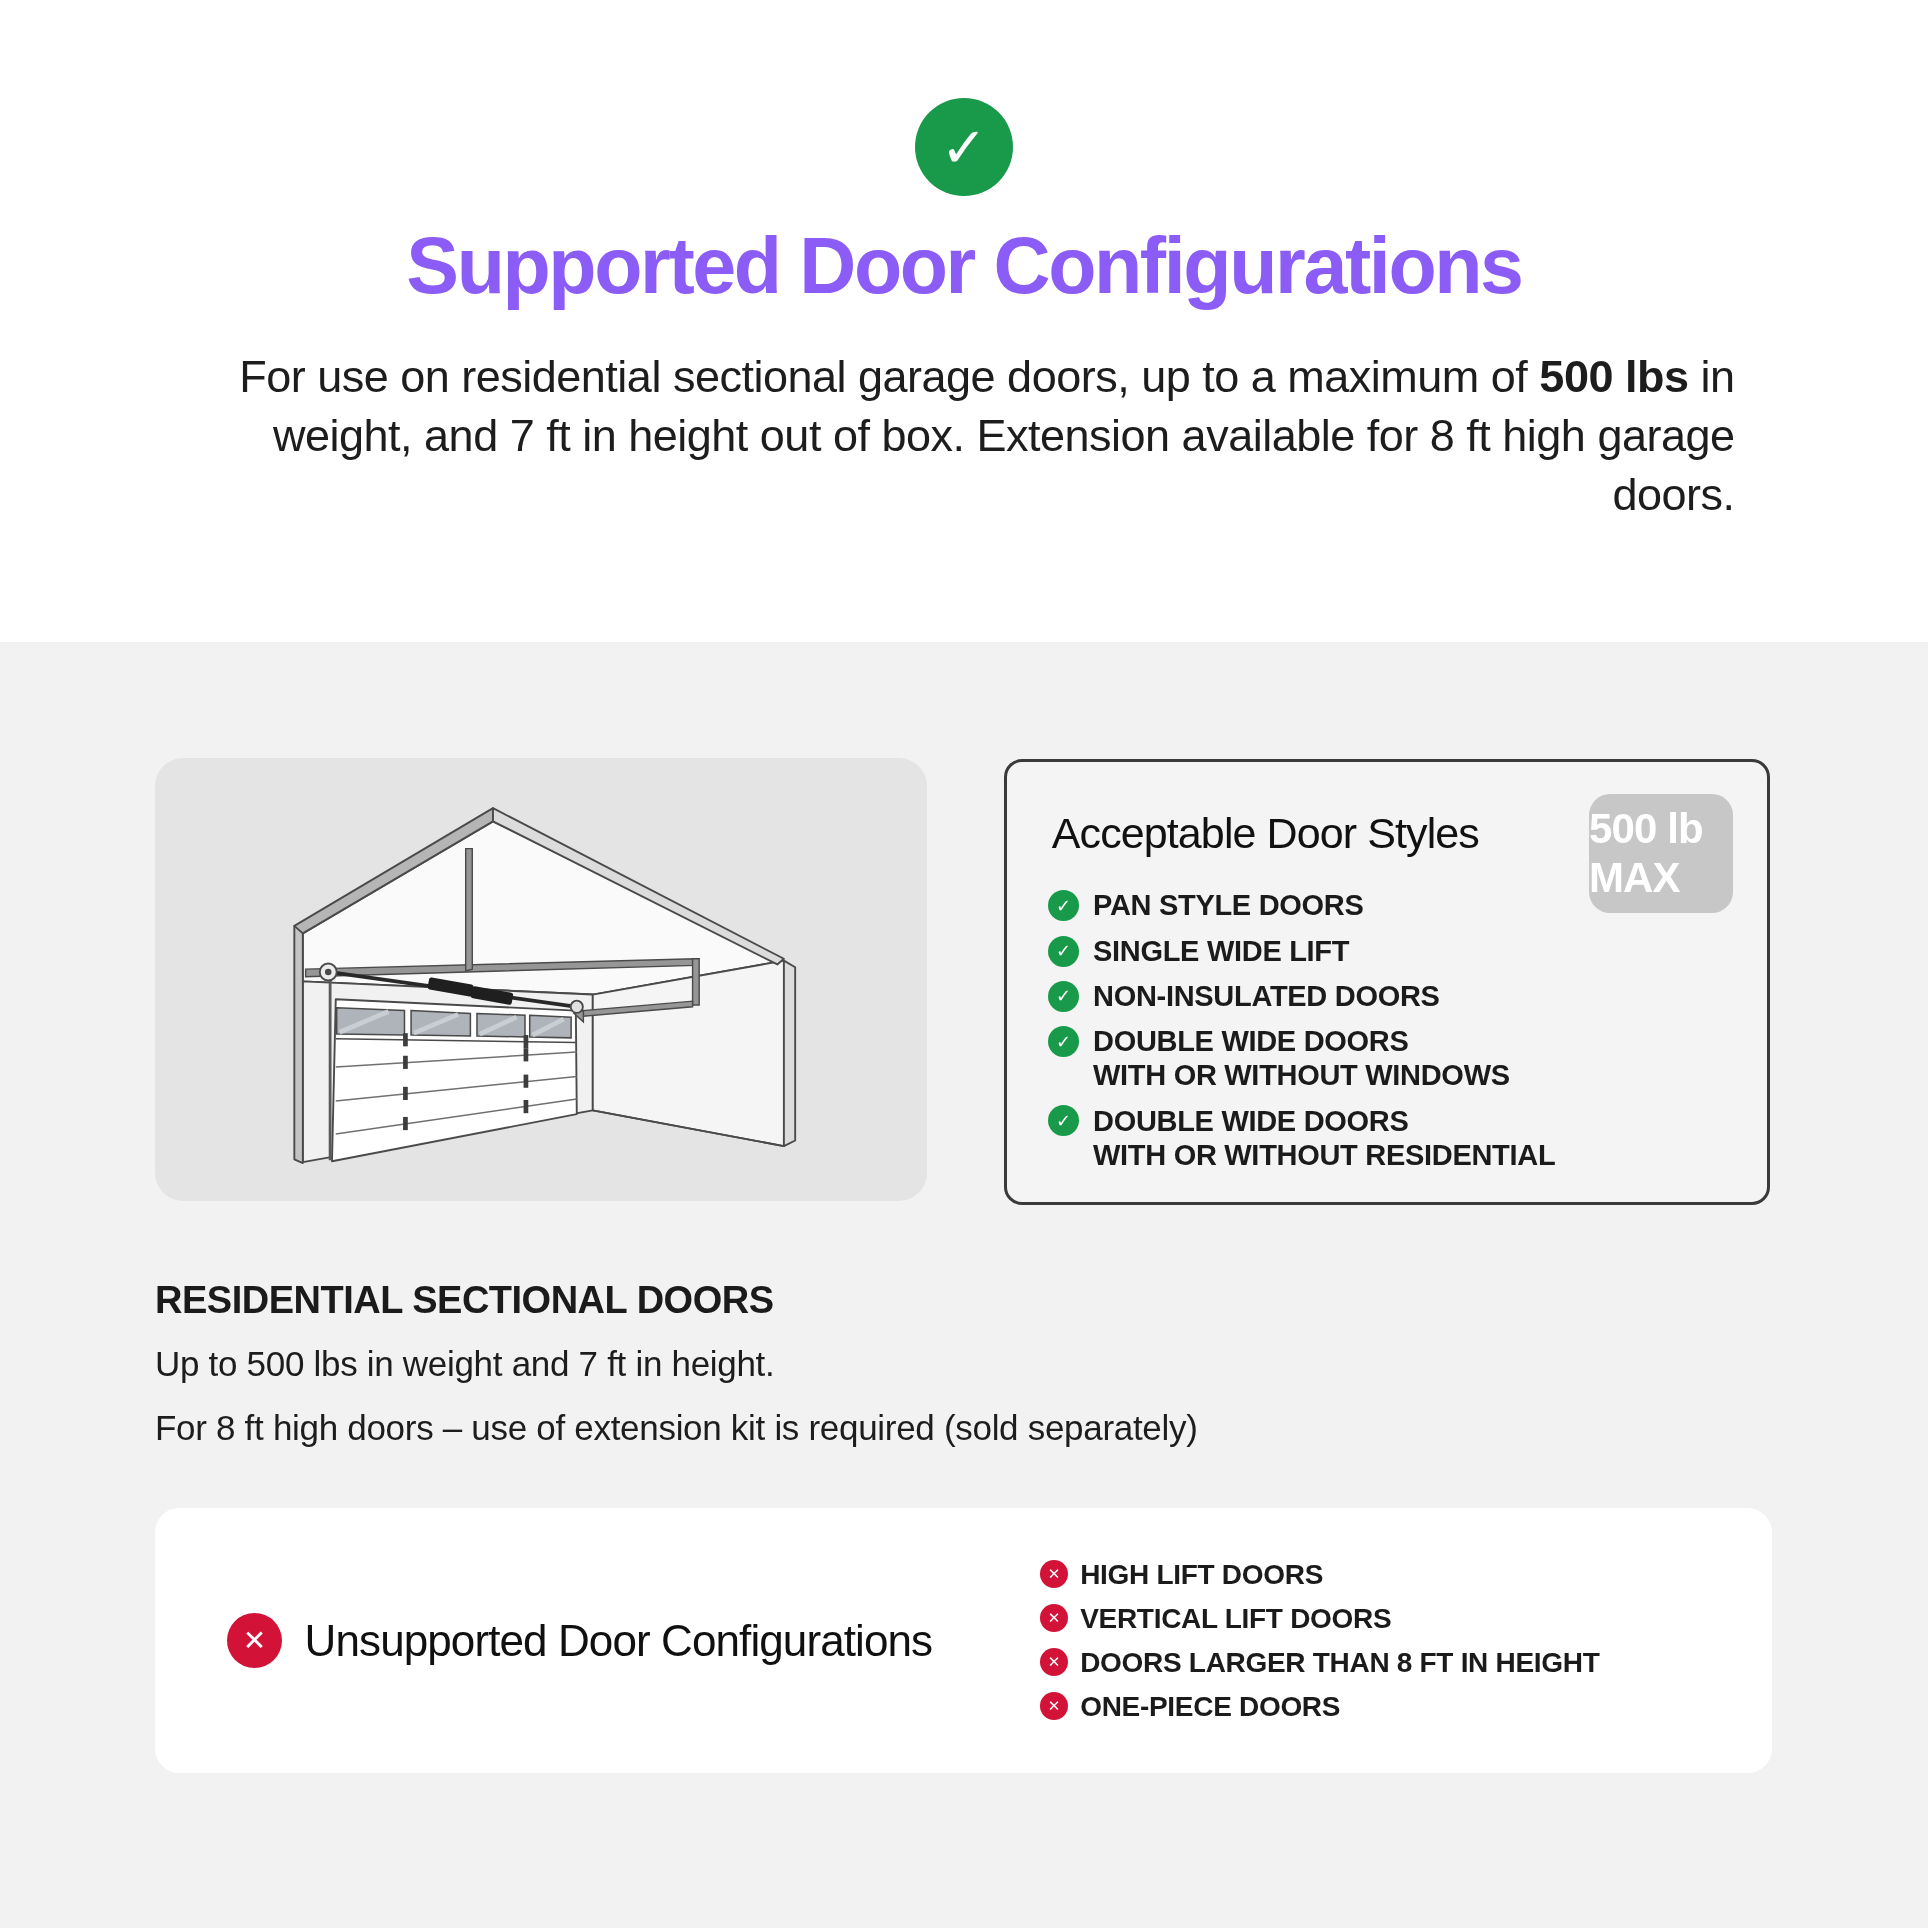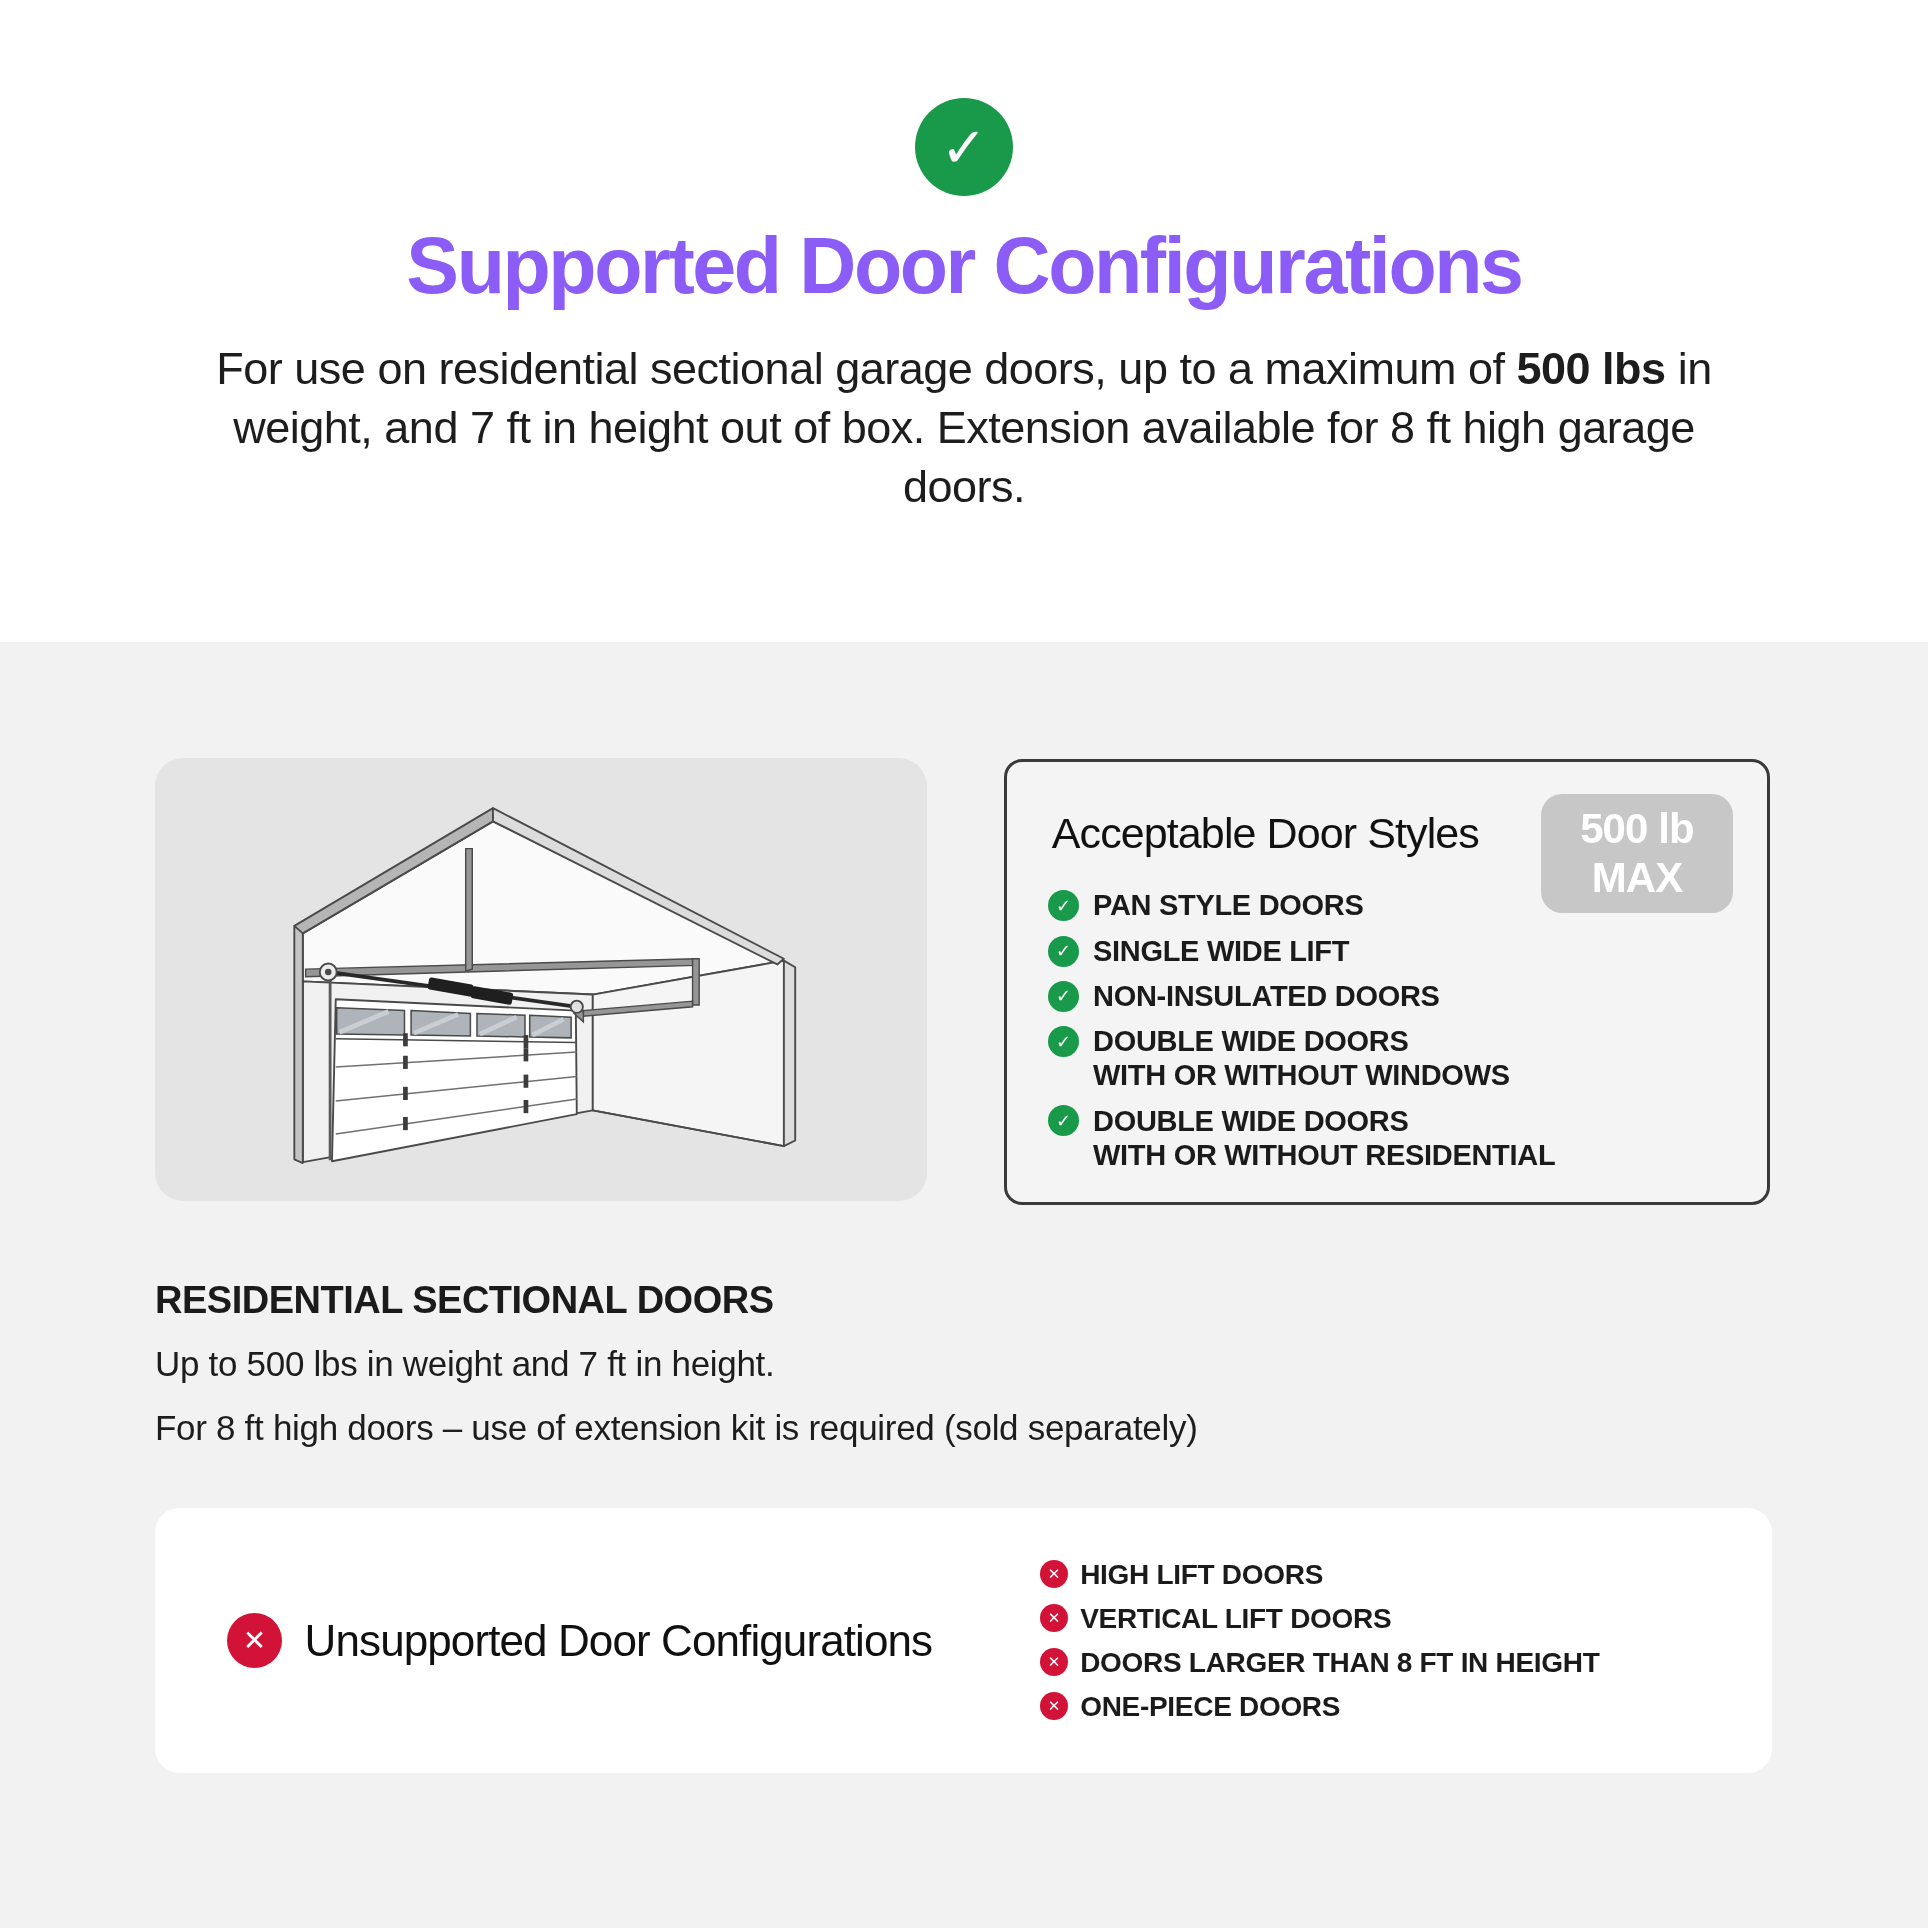--- a/index.html
+++ b/index.html
@@ -25,43 +25,43 @@
   .hero-check{
     position:absolute;left:915px;top:98px;width:98px;height:98px;border-radius:50%;
     background:var(--green);color:#fff;display:flex;align-items:center;justify-content:center;
     font-size:56px;font-weight:700;
   }
   .hero-title{
     position:absolute;left:0;top:220px;width:100%;margin:0;text-align:center;
     font-size:79px;font-weight:700;letter-spacing:-2.4px;color:#8b5cf6;
   }
   .hero-lede{
-    position:absolute;left:50%;top:339px;transform:translateX(-50%);width:1525px;margin:0;
-    text-align:center;font-size:45px;line-height:59px;letter-spacing:-0.5px;color:#1d1d1d;
+    position:absolute;left:50%;top:339px;transform:translateX(-50%);width:1525px;margin:8px;
+    text-align:right;font-size:45px;line-height:59px;letter-spacing:-0.5px;color:#1d1d1d;
   }
   .hero-lede b{font-weight:700;}
 
   
   .details{position:absolute;left:0;top:642px;width:1928px;height:1286px;background:var(--section-bg);}
 
   .illus{
     position:absolute;left:155px;top:116px;width:772px;height:443px;border-radius:28px;
     background:var(--illus-bg);overflow:hidden;
   }
   .illus svg{display:block;width:772px;height:443px;}
 
   .styles-card{
     position:absolute;left:1004px;top:117px;width:766px;height:446px;
     background:var(--card-bg);border:3.8px solid var(--card-border);border-radius:18px;
     padding:38px 41px;
   }
   .styles-title{margin:9.4px 0 0 3.8px;font-size:43px;font-weight:500;letter-spacing:-0.9px;color:#111;}
   .badge{
-    position:absolute;top:32px;right:34px;width:192px;padding:11.3px 0;border-radius:21px;
-    background:var(--badge-bg);color:#ffffff;text-align:center;
+    position:absolute;top:32px;right:34px;width:144px;padding:11.3px 0;border-radius:21px;
+    background:var(--badge-bg);color:#ffffff;text-align:left;
     font-size:42px;font-weight:700;line-height:1.15;letter-spacing:-0.9px;
   }
   .check-list{list-style:none;margin:30px 0 0;padding:0;}
   .check-list li{display:flex;gap:14px;margin:0 0 11.3px;font-size:29px;font-weight:700;line-height:34px;letter-spacing:-0.3px;}
   .dot{
     width:31px;height:31px;border-radius:50%;flex:0 0 31px;margin-top:1.9px;
     display:flex;align-items:center;justify-content:center;
     color:#fff;font-size:18px;font-weight:700;
   }
   .dot.green{background:var(--green);}

